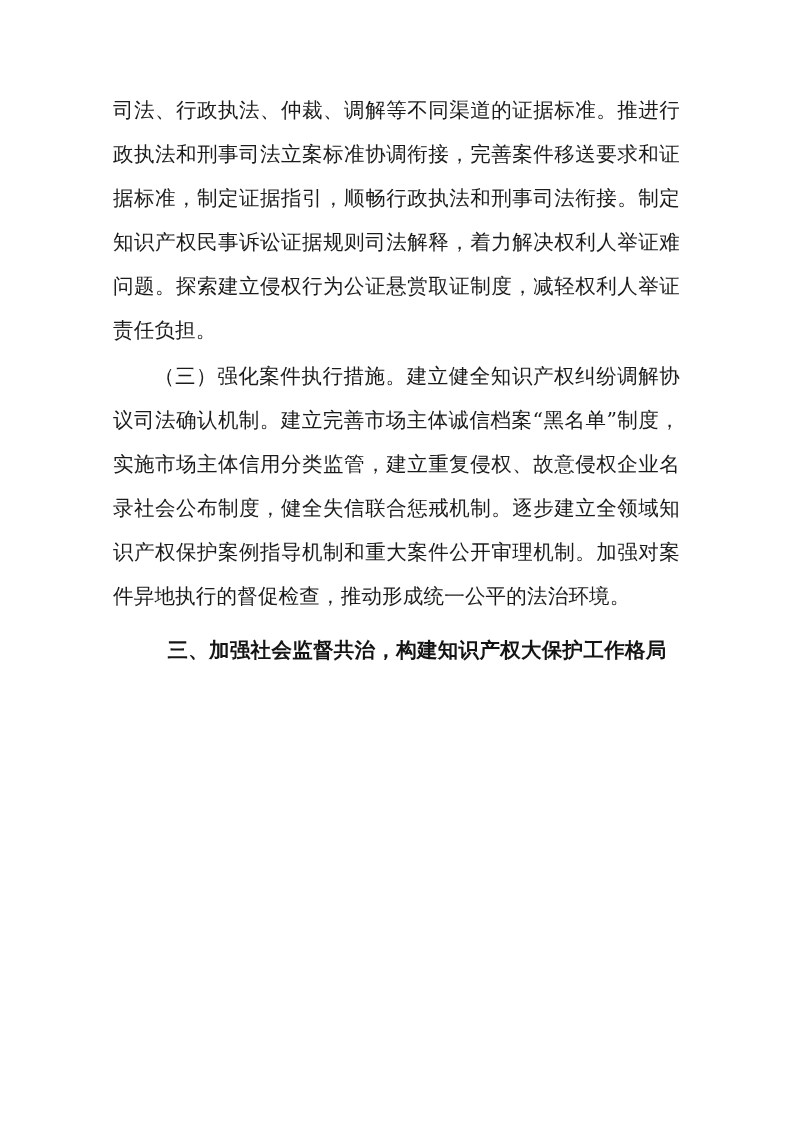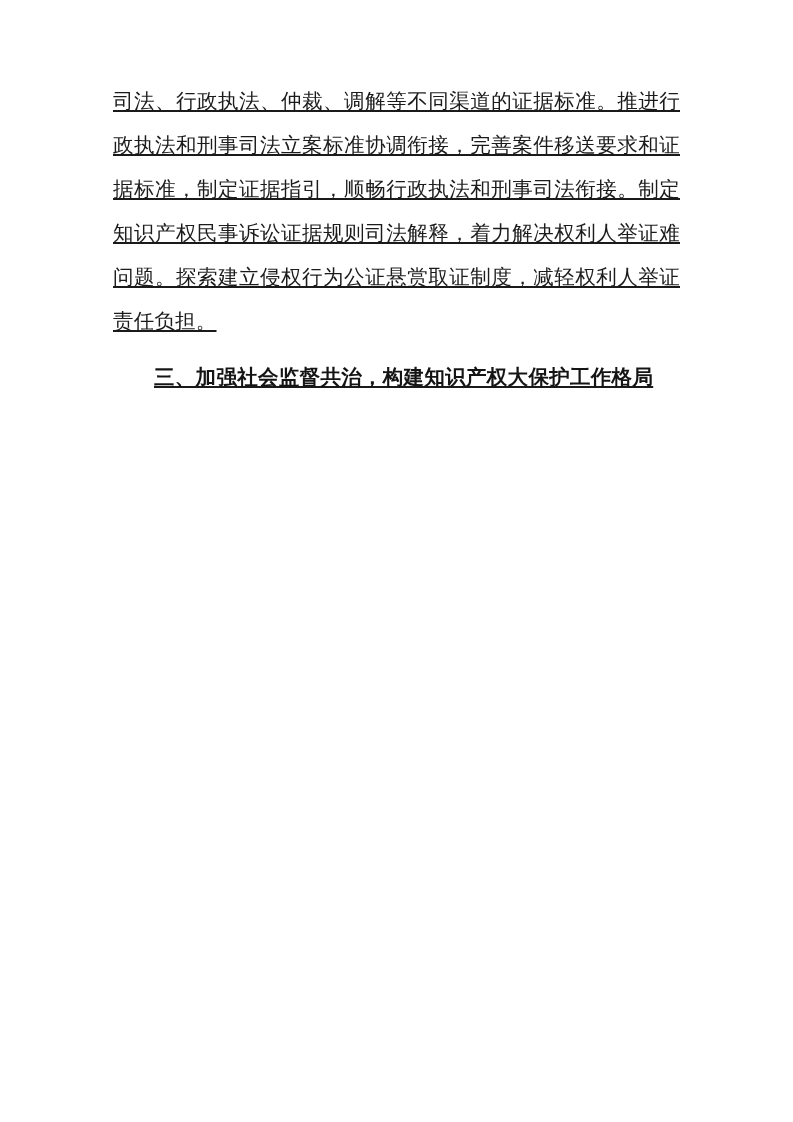--- a/index.html
+++ b/index.html
@@ -15,23 +15,22 @@
     position: relative;
     width: 793px;
     height: 1122px;
     background: #ffffff;
     overflow: hidden;
     box-sizing: border-box;
   }
   .content {
     position: absolute;
     left: 113px;
-    top: 79px;
+    top: 88px;
     width: 567px;
-    text-decoration: underline;
   }
   .para {
     font-size: 20.5px;
     line-height: 44px;
     text-align: justify;
     text-justify: inter-ideograph;
     letter-spacing: 0.2px;
     margin: 0;
     color: #1b1b1b;
   }
@@ -42,35 +41,37 @@
     height: 2px;
   }
   .heading {
     font-size: 20.5px;
     line-height: 44px;
     font-weight: bold;
     text-indent: 41px;
     margin: 0;
     color: #141414;
     letter-spacing: 0.3px;
+    text-align: center;
   }
   .spacer-before-heading {
     height: 8px;
   }
 </style>
 </head>
 <body>
 
 <div class="page">
   <div class="content">
 
     <p class="para">司法、行政执法、仲裁、调解等不同渠道的证据标准。推进行政执法和刑事司法立案标准协调衔接，完善案件移送要求和证据标准，制定证据指引，顺畅行政执法和刑事司法衔接。制定知识产权民事诉讼证据规则司法解释，着力解决权利人举证难问题。探索建立侵权行为公证悬赏取证制度，减轻权利人举证责任负担。</p>
 
     <div class="gap-small"></div>
 
+    <p class="para indent">（三）强化案件执行措施。建立健全知识产权纠纷调解协议司法确认机制。建立完善市场主体诚信档案“黑名单”制度，实施市场主体信用分类监管，建立重复侵权、故意侵权企业名录社会公布制度，健全失信联合惩戒机制。逐步建立全领域知识产权保护案例指导机制和重大案件公开审理机制。加强对案件异地执行的督促检查，推动形成统一公平的法治环境。</p>
 
     <div class="gap-small"></div>
 
 
     <div class="spacer-before-heading"></div>
 
     <p class="heading">三、加强社会监督共治，构建知识产权大保护工作格局</p>
 
   </div>
 </div>

